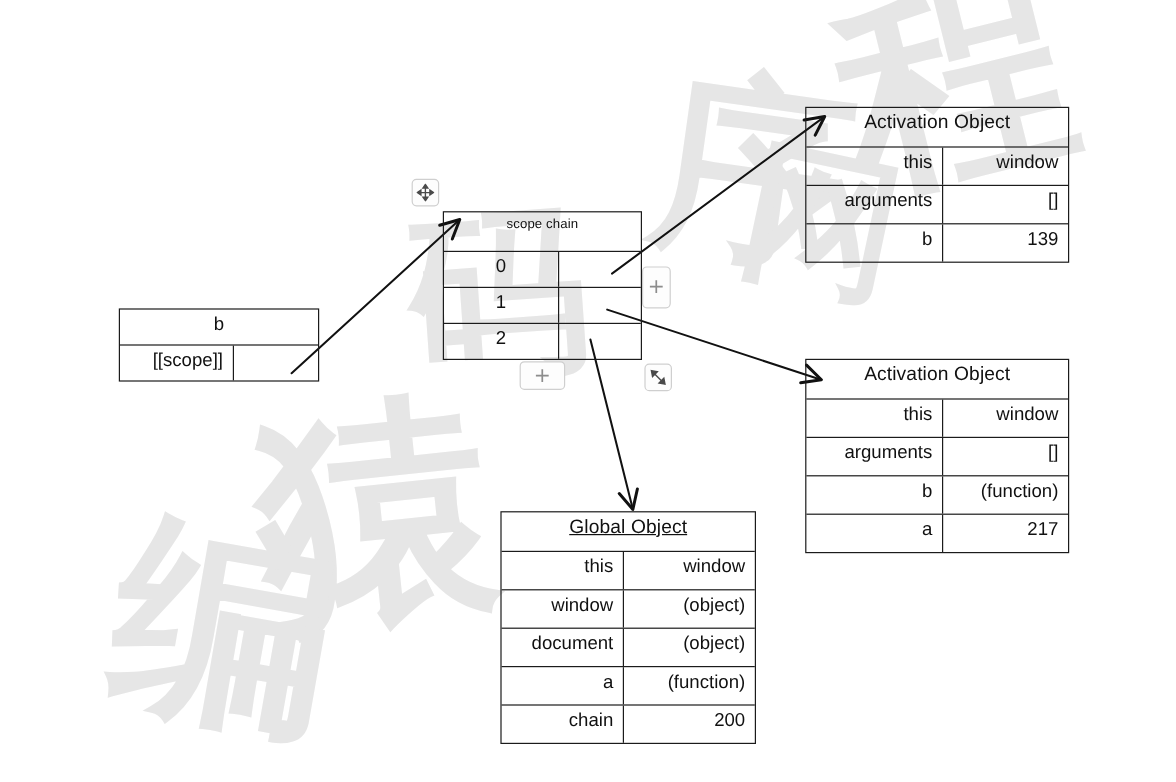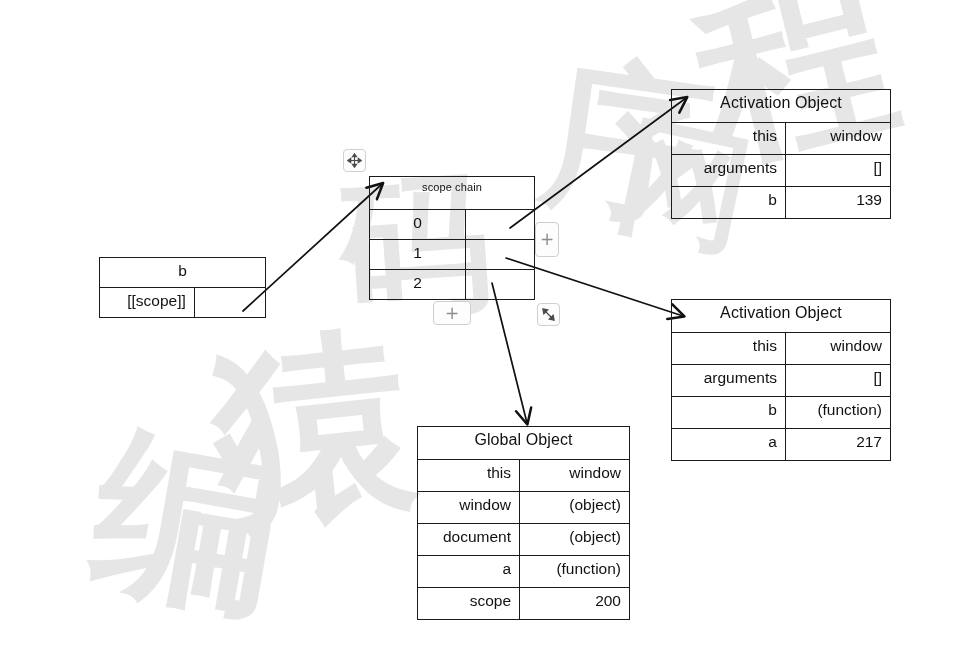--- a/index.html
+++ b/index.html
@@ -90,21 +90,21 @@
   #activation-object-1 .obj-row,
   #activation-object-2 .obj-row { height: 32px; }
   #activation-object-1 .obj-title,
   #activation-object-2 .obj-title { height: 32px; }
 
   
   #global-object { left: 417px; top: 426px; width: 213px; }
   #global-object .cell-k { width: 103px; }
   #global-object .cell-v { width: 110px; }
   #global-object .obj-row { height: 32px; }
-  #global-object .obj-title { height: 32px; }
+  #global-object .obj-title { height: 32px; text-decoration: underline; }
 
   
   #function-b-box { left: 99px; top: 257px; width: 167px; }
   #function-b-box .obj-title { height: 29px; font-size: 15.5px; }
   #function-b-box .obj-row  { height: 30px; }
   #function-b-box .cell-k { width: 96px; }
   #function-b-box .cell-v { width: 71px; }
 
   
   #scope-chain-table {
@@ -295,18 +295,18 @@
     </div>
     <div class="obj-row">
       <div class="cell-k">document</div>
       <div class="cell-v">(object)</div>
     </div>
     <div class="obj-row">
       <div class="cell-k">a</div>
       <div class="cell-v">(function)</div>
     </div>
     <div class="obj-row">
-      <div class="cell-k">scope</div>
+      <div class="cell-k">chain</div>
       <div class="cell-v">200</div>
     </div>
   </div>
 
 </div>
 
 </body></html>

